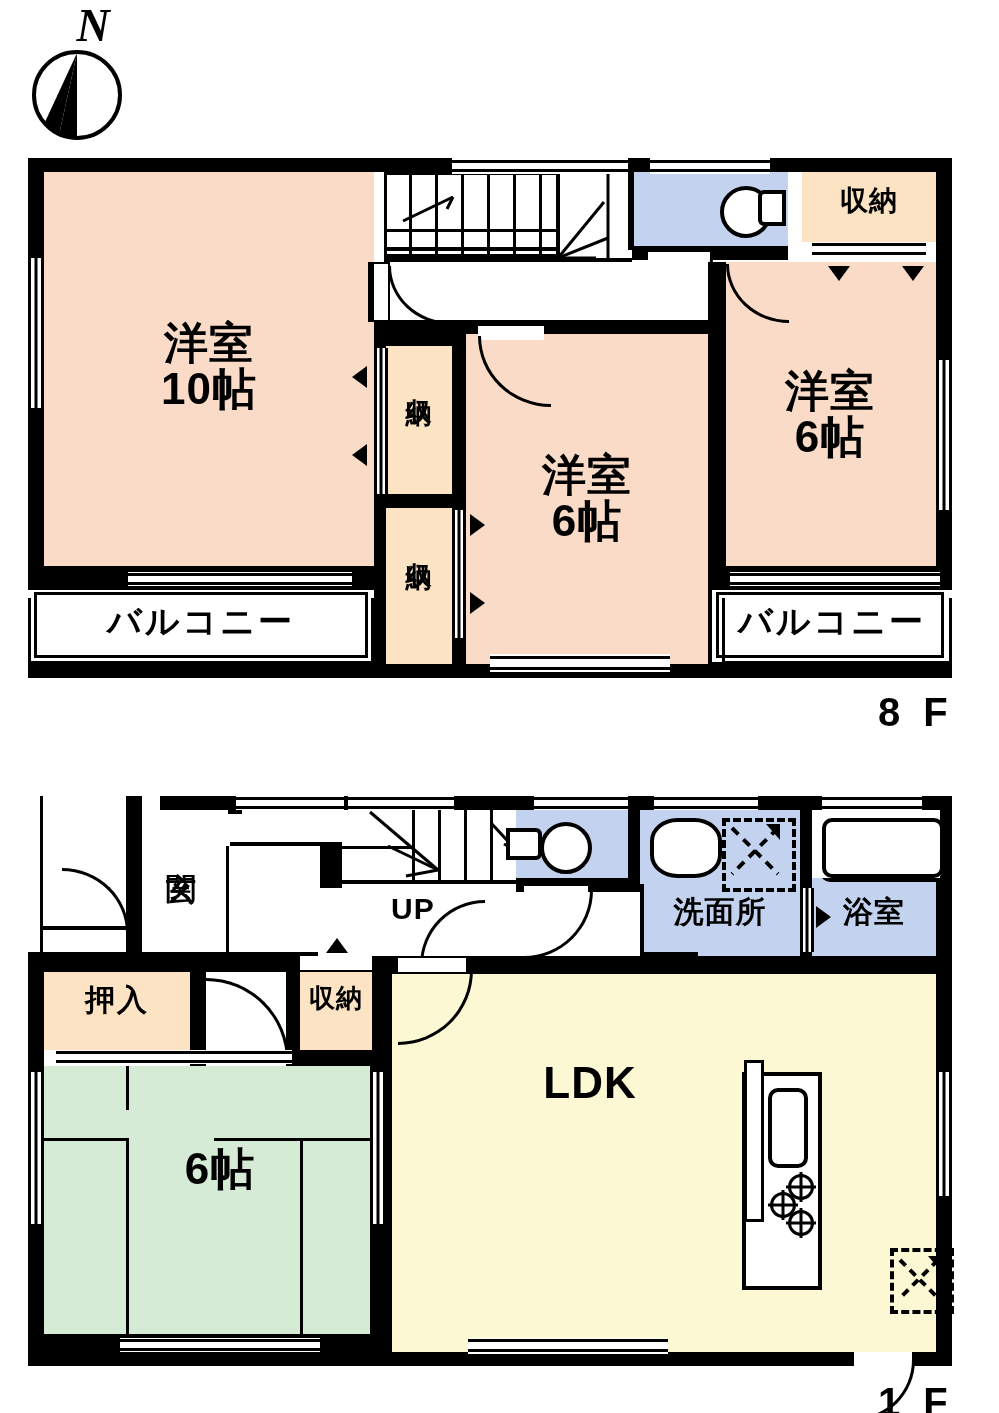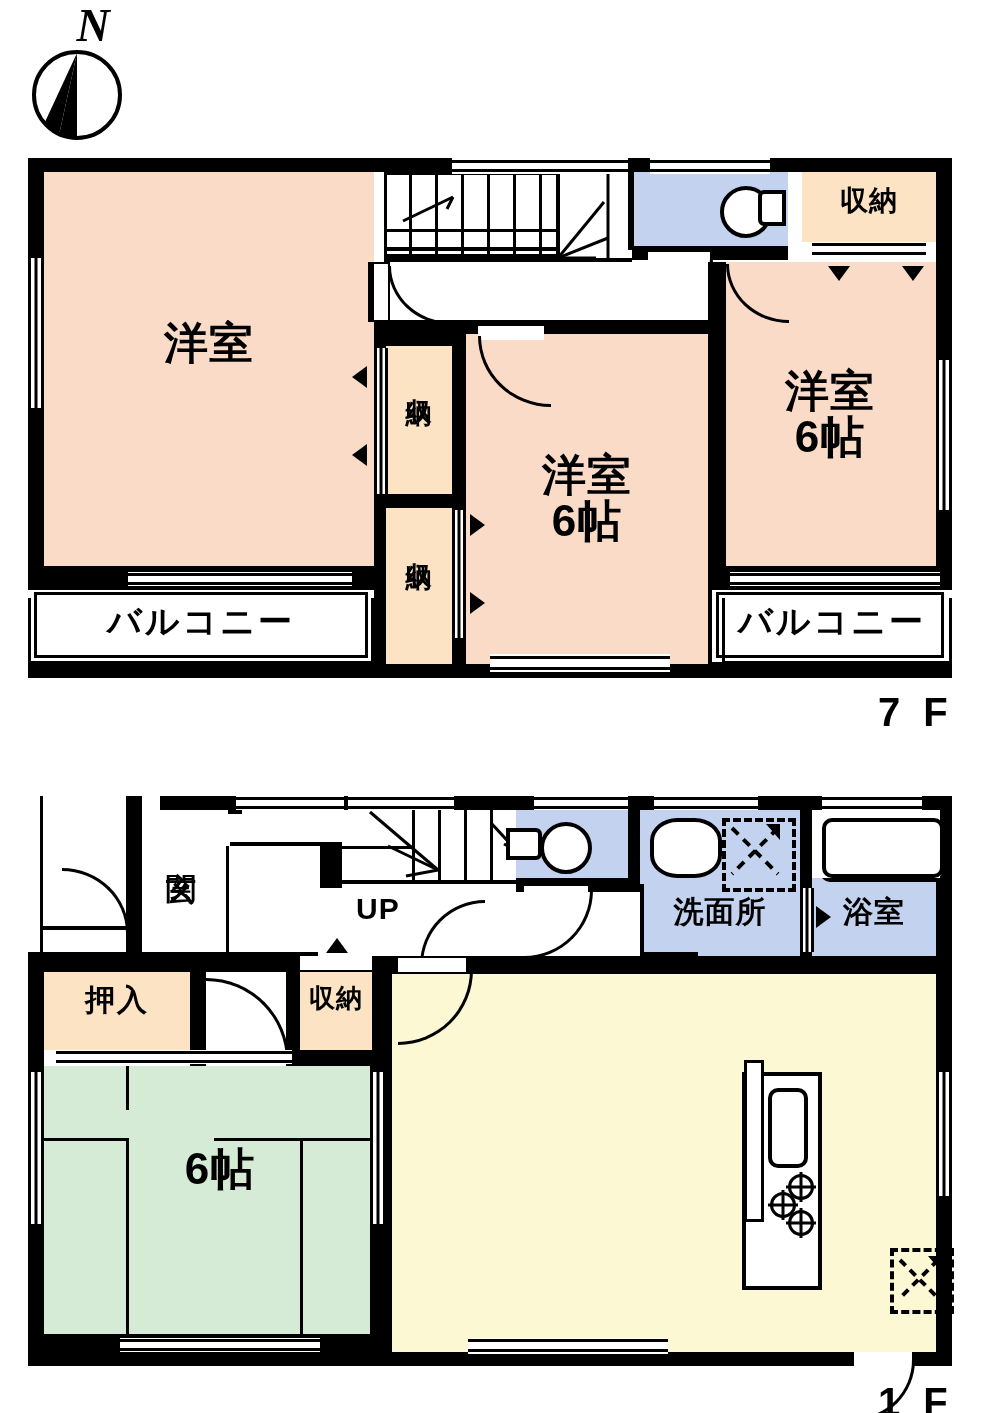--- a/index.html
+++ b/index.html
@@ -58,20 +58,21 @@
   
   .vlabel{
     position:absolute;writing-mode:vertical-rl;text-orientation:upright;
     font-weight:700;font-size:26px;letter-spacing:2px;line-height:1;
     font-family:"Liberation Sans","DejaVu Sans",sans-serif;
   }
 
   .dn-up{
     position:absolute;font-size:30px;font-weight:700;letter-spacing:1px;
     font-family:"Liberation Sans","DejaVu Sans",sans-serif;
+    margin-left:35px;
   }
   .win-v{background:#fff;border-left:3px solid #000;border-right:3px solid #000;}
   .win-v:after{content:"";position:absolute;top:0;bottom:0;left:50%;width:3px;background:#000;transform:translateX(-50%);}
 
   
   .slide{background:#fff;}
   .slide i{position:absolute;background:#000;}
 
   
   .arc{position:absolute;border:3px solid #000;background:transparent;}
@@ -116,20 +117,21 @@
 
   <div class="abs" style="left:0;top:0;width:999px;height:760px;">
 
     <div class="abs wall" style="left:28px;top:158px;width:924px;height:520px;"></div>
 
     <div class="abs room" style="left:44px;top:172px;width:892px;height:160px;"></div>
 
     <div class="abs peach" style="left:44px;top:172px;width:330px;height:410px;"></div>
     <div class="rname sz-big" style="left:44px;top:320px;width:330px;">
       <span class="l1">洋室</span>
+      <span class="l2">10帖</span>
     </div>
 
     <div class="abs win-v" style="left:28px;top:258px;width:16px;height:150px;"></div>
 
     <div class="abs slide" style="left:128px;top:572px;width:224px;height:18px;background:#fff;">
       <i style="left:0;top:2px;width:114px;height:3px;"></i>
       <i style="left:0;top:13px;width:114px;height:3px;"></i>
       <i style="left:110px;top:2px;width:114px;height:3px;"></i>
       <i style="left:110px;top:13px;width:114px;height:3px;"></i>
       <i style="left:110px;top:2px;width:3px;height:14px;"></i>
@@ -281,21 +283,21 @@
     <div class="abs wall" style="left:708px;top:566px;width:244px;height:24px;"></div>
     <div class="abs slide" style="left:730px;top:572px;width:210px;height:14px;">
       <i style="left:0;top:1px;width:108px;height:3px;"></i>
       <i style="left:0;top:10px;width:108px;height:3px;"></i>
       <i style="left:102px;top:1px;width:108px;height:3px;"></i>
       <i style="left:102px;top:10px;width:108px;height:3px;"></i>
     </div>
 
     <div class="abs white" style="left:650px;top:262px;width:58px;height:58px;"></div>
 
-    <div class="abs floor-label" style="left:878px;top:690px;">7 F</div>
+    <div class="abs floor-label" style="left:878px;top:690px;">8 F</div>
   </div>
 
   <div class="abs" style="left:0;top:760px;width:999px;height:653px;">
 
     <div class="abs wall" style="left:28px;top:36px;width:924px;height:570px;"></div>
     <div class="abs white" style="left:28px;top:36px;width:130px;height:170px;"></div>
     <div class="abs room" style="left:44px;top:50px;width:892px;height:542px;"></div>
 
     <div class="abs white" style="left:28px;top:36px;width:132px;height:168px;"></div>
     <div class="abs" style="left:40px;top:36px;width:3px;height:164px;background:#000;"></div>
@@ -421,20 +423,21 @@
       <span class="l1">収納</span>
     </div>
     <div class="abs white" style="left:300px;top:196px;width:72px;height:14px;"></div>
     <div class="tri-u" style="left:326px;top:178px;"></div>
 
     <div class="abs yellow" style="left:392px;top:212px;width:544px;height:380px;"></div>
     <div class="abs wall" style="left:378px;top:196px;width:558px;height:18px;"></div>
     <div class="abs white" style="left:398px;top:198px;width:68px;height:14px;"></div>
     <div class="arc arc-br" style="left:398px;top:210px;width:72px;height:72px;"></div>
     <div class="rname sz-big" style="left:450px;top:300px;width:280px;">
+      <span class="l1">LDK</span>
     </div>
 
     <div class="abs white" style="left:742px;top:312px;width:80px;height:218px;border:4px solid #000;box-sizing:border-box;"></div>
     <div class="abs white" style="left:744px;top:300px;width:20px;height:162px;border:3px solid #000;box-sizing:border-box;"></div>
     <div class="abs" style="left:768px;top:328px;width:40px;height:80px;border:4px solid #000;border-radius:10px;background:#fff;"></div>
     <div class="burner" style="left:788px;top:414px;width:20px;height:20px;"></div>
     <div class="burner" style="left:770px;top:432px;width:20px;height:20px;"></div>
     <div class="burner" style="left:788px;top:450px;width:20px;height:20px;"></div>
 
     <div class="dashbox" style="left:890px;top:488px;width:56px;height:58px;">

